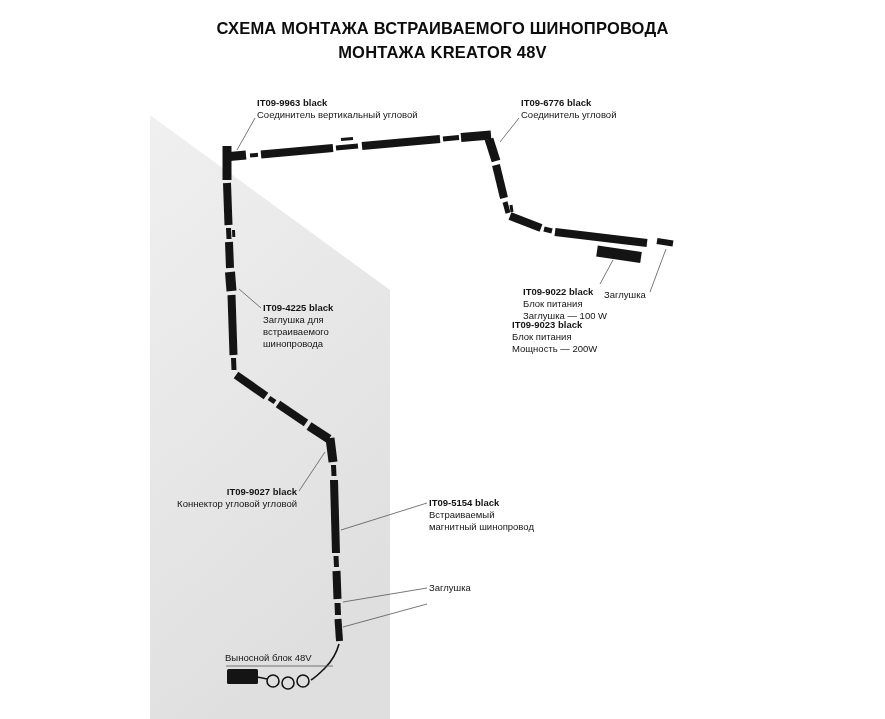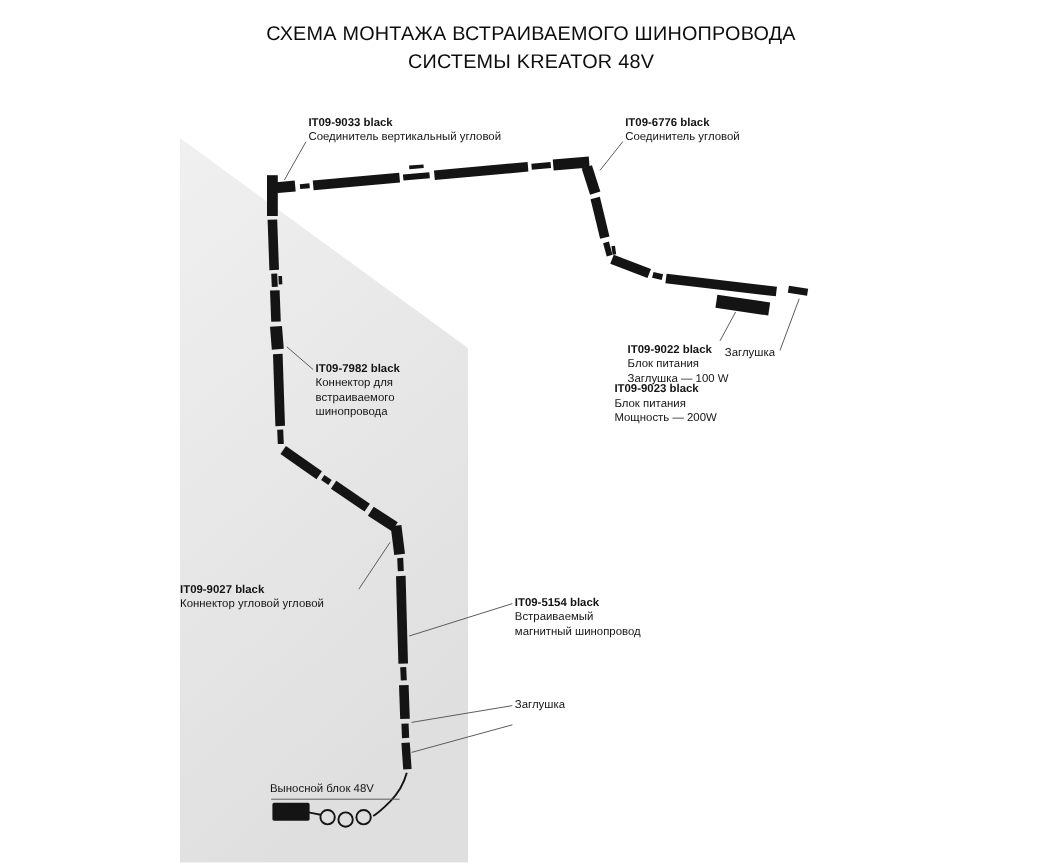--- a/index.html
+++ b/index.html
@@ -1,23 +1,23 @@
 <!DOCTYPE html>
 <html><head>
 <meta charset="utf-8">
 <style>
   html,body{margin:0;padding:0;background:#fff;}
   .stage{position:relative;width:885px;height:719px;background:#ffffff;
          font-family:"Liberation Sans",sans-serif;overflow:hidden;}
   .stage svg{position:absolute;left:0;top:0;}
   .title{position:absolute;top:16px;left:0;width:100%;text-align:center;
-         font-weight:400;font-size:16.5px;line-height:24px;color:#0d0d0d;letter-spacing:.2px;}
+         font-weight:700;font-size:16.5px;line-height:24px;color:#0d0d0d;letter-spacing:.2px;}
   .label{position:absolute;font-size:9.5px;line-height:12px;color:#141414;white-space:nowrap;}
   .label .code{font-weight:700;}
-  .label.right{}
+  .label.right{text-align:right;}
 </style>
 </head>
 <body>
 
 <div class="stage">
 
   <svg width="885" height="719" viewBox="0 0 885 719">
     <defs>
       <linearGradient id="wallGrad" x1="0" y1="0" x2="0.35" y2="1">
         <stop offset="0" stop-color="#f0f0f0"></stop>
@@ -87,25 +87,25 @@
       <line x1="299" y1="491" x2="325" y2="452"></line>
       <line x1="427" y1="503" x2="341" y2="530"></line>
       <line x1="427" y1="588" x2="343" y2="602"></line>
       <line x1="427" y1="604" x2="343" y2="627"></line>
       <line x1="226" y1="666" x2="333" y2="666"></line>
     </g>
   </svg>
 
   <div class="title">
     <div>СХЕМА МОНТАЖА ВСТРАИВАЕМОГО ШИНОПРОВОДА</div>
-    <div>СИСТЕМЫ KREATOR 48V</div>
+    <div>МОНТАЖА KREATOR 48V</div>
   </div>
 
   <div class="label" style="left:257px;top:97px">
-    <div class="code">IT09-9033 black</div>
+    <div class="code">IT09-9963 black</div>
     <div>Соединитель вертикальный угловой</div>
   </div>
 
   <div class="label" style="left:521px;top:97px">
     <div class="code">IT09-6776 black</div>
     <div>Соединитель угловой</div>
   </div>
 
   <div class="label" style="left:523px;top:286px">
     <div class="code">IT09-9022 black</div>
@@ -117,22 +117,22 @@
     <div>Заглушка</div>
   </div>
 
   <div class="label" style="left:512px;top:319px">
     <div class="code">IT09-9023 black</div>
     <div>Блок питания</div>
     <div>Мощность — 200W</div>
   </div>
 
   <div class="label" style="left:263px;top:302px">
-    <div class="code">IT09-7982 black</div>
-    <div>Коннектор для</div>
+    <div class="code">IT09-4225 black</div>
+    <div>Заглушка для</div>
     <div>встраиваемого</div>
     <div>шинопровода</div>
   </div>
 
   <div class="label right" style="left:150px;top:486px;width:147px">
     <div class="code">IT09-9027 black</div>
     <div>Коннектор угловой угловой</div>
   </div>
 
   <div class="label" style="left:429px;top:497px">

